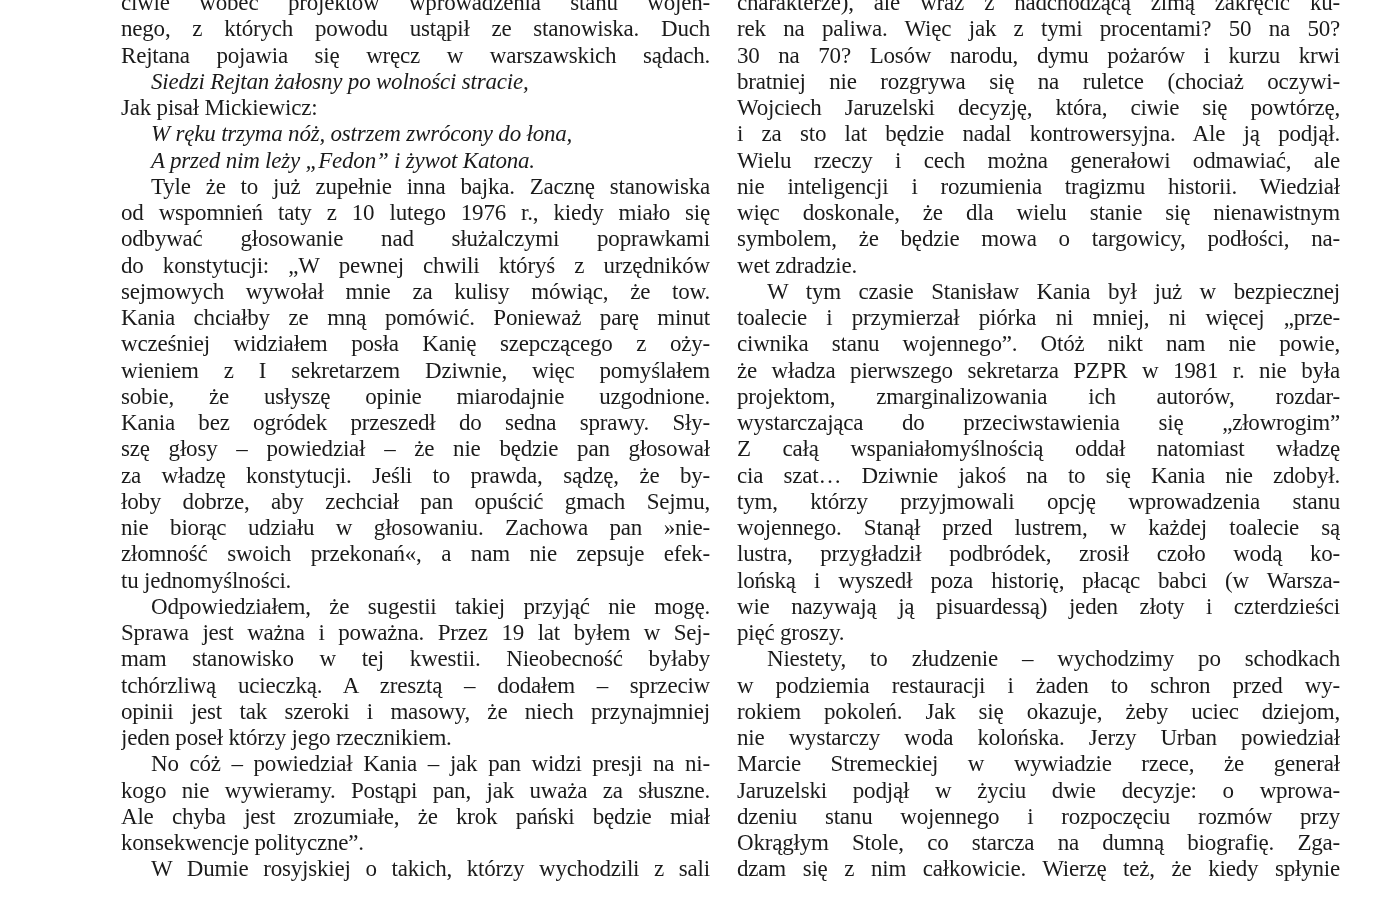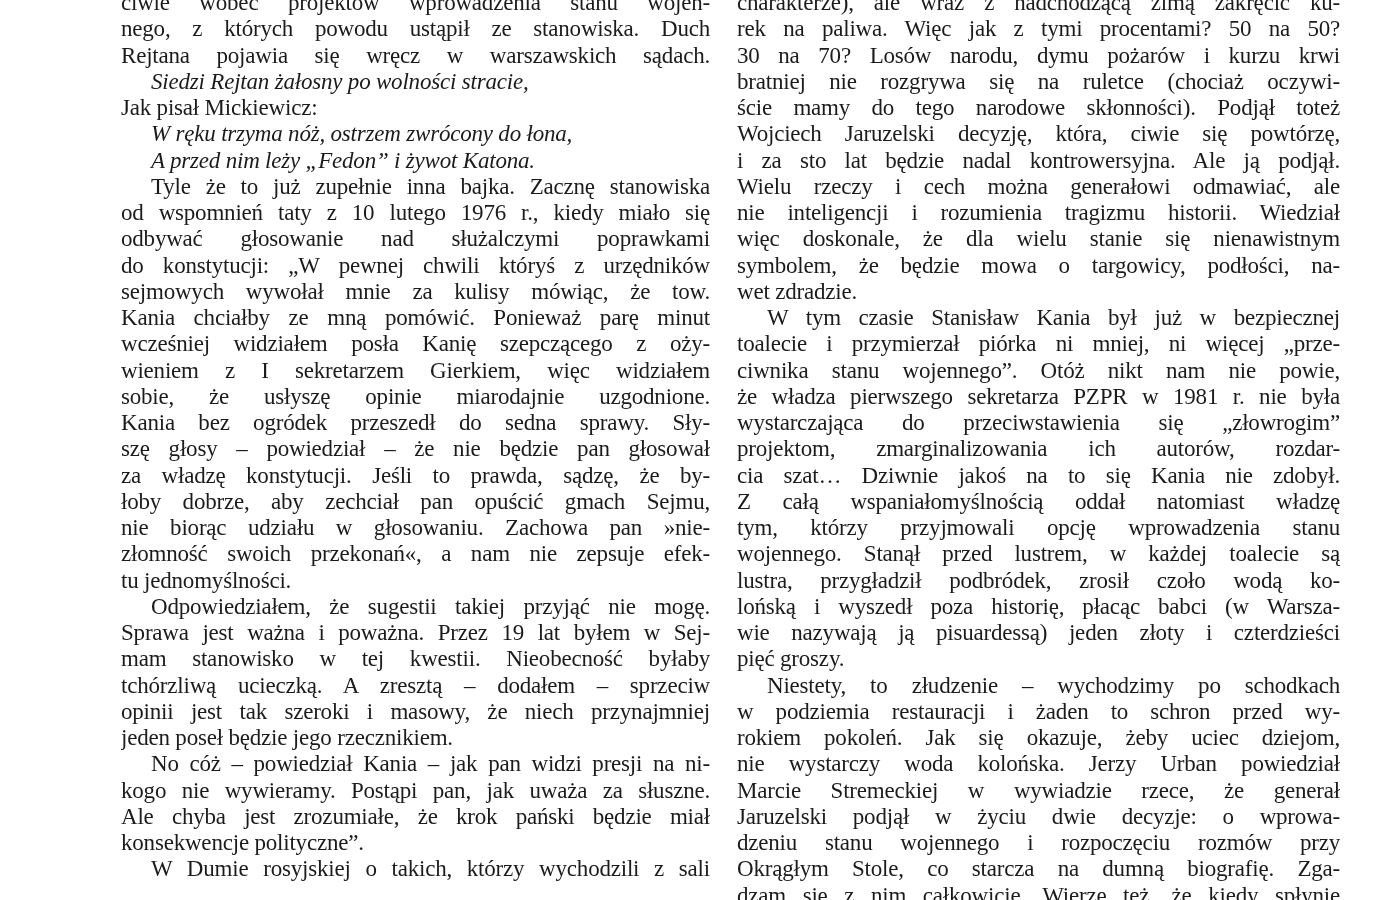--- a/index.html
+++ b/index.html
@@ -62,62 +62,61 @@
       <div class="line last">Jak pisał Mickiewicz:</div>
       <div class="line last indent italic">W ręku trzyma nóż, ostrzem zwrócony do łona,</div>
       <div class="line last indent italic">A przed nim leży „Fedon” i żywot Katona.</div>
       <div class="line indent">Tyle że to już zupełnie inna bajka. Zacznę stanowiska</div>
       <div class="line">od wspomnień taty z 10 lutego 1976 r., kiedy miało się</div>
       <div class="line">odbywać głosowanie nad służalczymi poprawkami</div>
       <div class="line">do konstytucji: „W pewnej chwili któryś z urzędników</div>
       <div class="line">sejmowych wywołał mnie za kulisy mówiąc, że tow.</div>
       <div class="line">Kania chciałby ze mną pomówić. Ponieważ parę minut</div>
       <div class="line">wcześniej widziałem posła Kanię szepczącego z oży-</div>
-      <div class="line">wieniem z I sekretarzem Gierkiem, więc widziałem</div>
+      <div class="line">wieniem z I sekretarzem Dziwnie, więc pomyślałem</div>
       <div class="line">sobie, że usłyszę opinie miarodajnie uzgodnione.</div>
       <div class="line">Kania bez ogródek przeszedł do sedna sprawy. Sły-</div>
       <div class="line">szę głosy – powiedział – że nie będzie pan głosował</div>
       <div class="line">za władzę konstytucji. Jeśli to prawda, sądzę, że by-</div>
       <div class="line">łoby dobrze, aby zechciał pan opuścić gmach Sejmu,</div>
       <div class="line">nie biorąc udziału w głosowaniu. Zachowa pan »nie-</div>
       <div class="line">złomność swoich przekonań«, a nam nie zepsuje efek-</div>
       <div class="line last">tu jednomyślności.</div>
       <div class="line indent">Odpowiedziałem, że sugestii takiej przyjąć nie mogę.</div>
       <div class="line">Sprawa jest ważna i poważna. Przez 19 lat byłem w Sej-</div>
       <div class="line">mam stanowisko w tej kwestii. Nieobecność byłaby</div>
       <div class="line">tchórzliwą ucieczką. A zresztą – dodałem – sprzeciw</div>
       <div class="line">opinii jest tak szeroki i masowy, że niech przynajmniej</div>
-      <div class="line last">jeden poseł będzie jego rzecznikiem.</div>
+      <div class="line last">jeden poseł którzy jego rzecznikiem.</div>
       <div class="line indent">No cóż – powiedział Kania – jak pan widzi presji na ni-</div>
       <div class="line">kogo nie wywieramy. Postąpi pan, jak uważa za słuszne.</div>
       <div class="line">Ale chyba jest zrozumiałe, że krok pański będzie miał</div>
       <div class="line last">konsekwencje polityczne”.</div>
       <div class="line indent">W Dumie rosyjskiej o takich, którzy wychodzili z sali</div>
     </div>
   <div class="col col-right">
       <div class="line">charakterze), ale wraz z nadchodzącą zimą zakręcić ku-</div>
       <div class="line">rek na paliwa. Więc jak z tymi procentami? 50 na 50?</div>
       <div class="line">30 na 70? Losów narodu, dymu pożarów i kurzu krwi</div>
       <div class="line">bratniej nie rozgrywa się na ruletce (chociaż oczywi-</div>
-      <div class="line">ście mamy do tego narodowe skłonności). Podjął toteż</div>
       <div class="line">Wojciech Jaruzelski decyzję, która, ciwie się powtórzę,</div>
       <div class="line">i za sto lat będzie nadal kontrowersyjna. Ale ją podjął.</div>
       <div class="line">Wielu rzeczy i cech można generałowi odmawiać, ale</div>
       <div class="line">nie inteligencji i rozumienia tragizmu historii. Wiedział</div>
       <div class="line">więc doskonale, że dla wielu stanie się nienawistnym</div>
       <div class="line">symbolem, że będzie mowa o targowicy, podłości, na-</div>
       <div class="line last">wet zdradzie.</div>
       <div class="line indent">W tym czasie Stanisław Kania był już w bezpiecznej</div>
       <div class="line">toalecie i przymierzał piórka ni mniej, ni więcej „prze-</div>
       <div class="line">ciwnika stanu wojennego”. Otóż nikt nam nie powie,</div>
       <div class="line">że władza pierwszego sekretarza PZPR w 1981 r. nie była</div>
+      <div class="line">projektom, zmarginalizowania ich autorów, rozdar-</div>
       <div class="line">wystarczająca do przeciwstawienia się „złowrogim”</div>
-      <div class="line">projektom, zmarginalizowania ich autorów, rozdar-</div>
+      <div class="line">Z całą wspaniałomyślnością oddał natomiast władzę</div>
       <div class="line">cia szat… Dziwnie jakoś na to się Kania nie zdobył.</div>
-      <div class="line">Z całą wspaniałomyślnością oddał natomiast władzę</div>
       <div class="line">tym, którzy przyjmowali opcję wprowadzenia stanu</div>
       <div class="line">wojennego. Stanął przed lustrem, w każdej toalecie są</div>
       <div class="line">lustra, przygładził podbródek, zrosił czoło wodą ko-</div>
       <div class="line">lońską i wyszedł poza historię, płacąc babci (w Warsza-</div>
       <div class="line">wie nazywają ją pisuardessą) jeden złoty i czterdzieści</div>
       <div class="line last">pięć groszy.</div>
       <div class="line indent">Niestety, to złudzenie – wychodzimy po schodkach</div>
       <div class="line">w podziemia restauracji i żaden to schron przed wy-</div>
       <div class="line">rokiem pokoleń. Jak się okazuje, żeby uciec dziejom,</div>
       <div class="line">nie wystarczy woda kolońska. Jerzy Urban powiedział</div>

